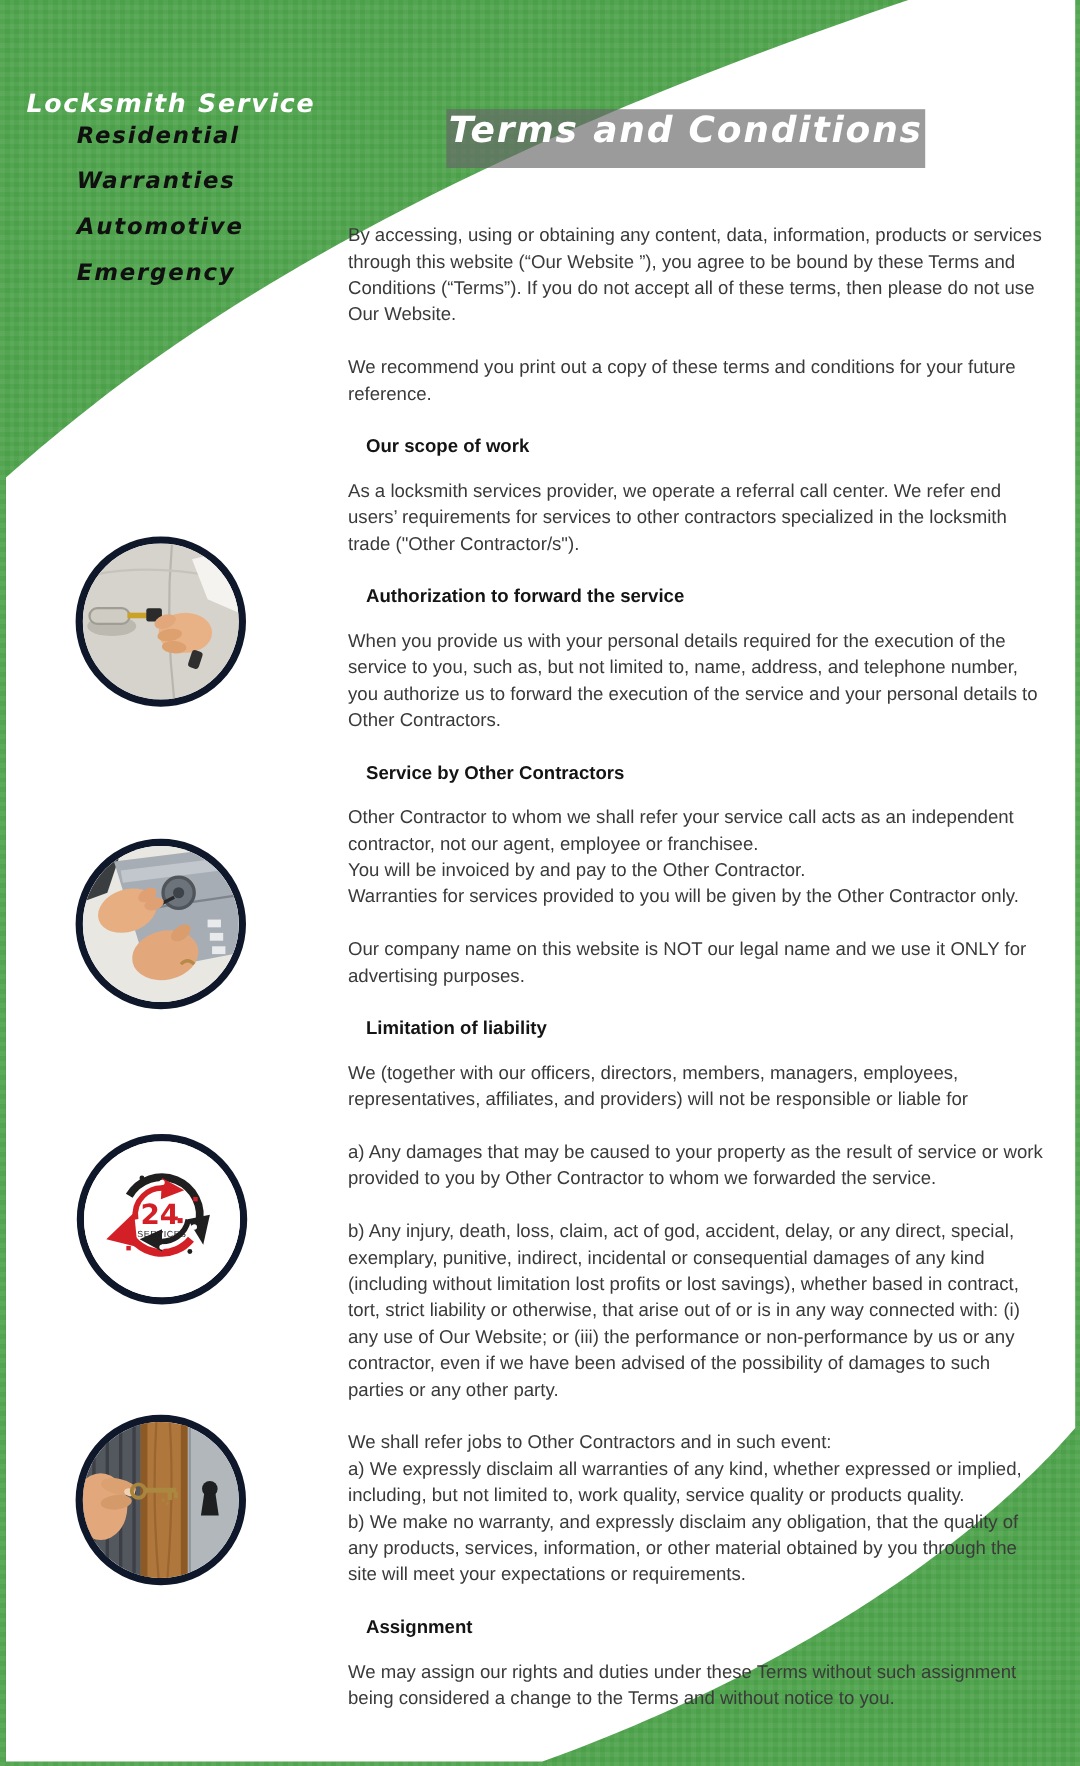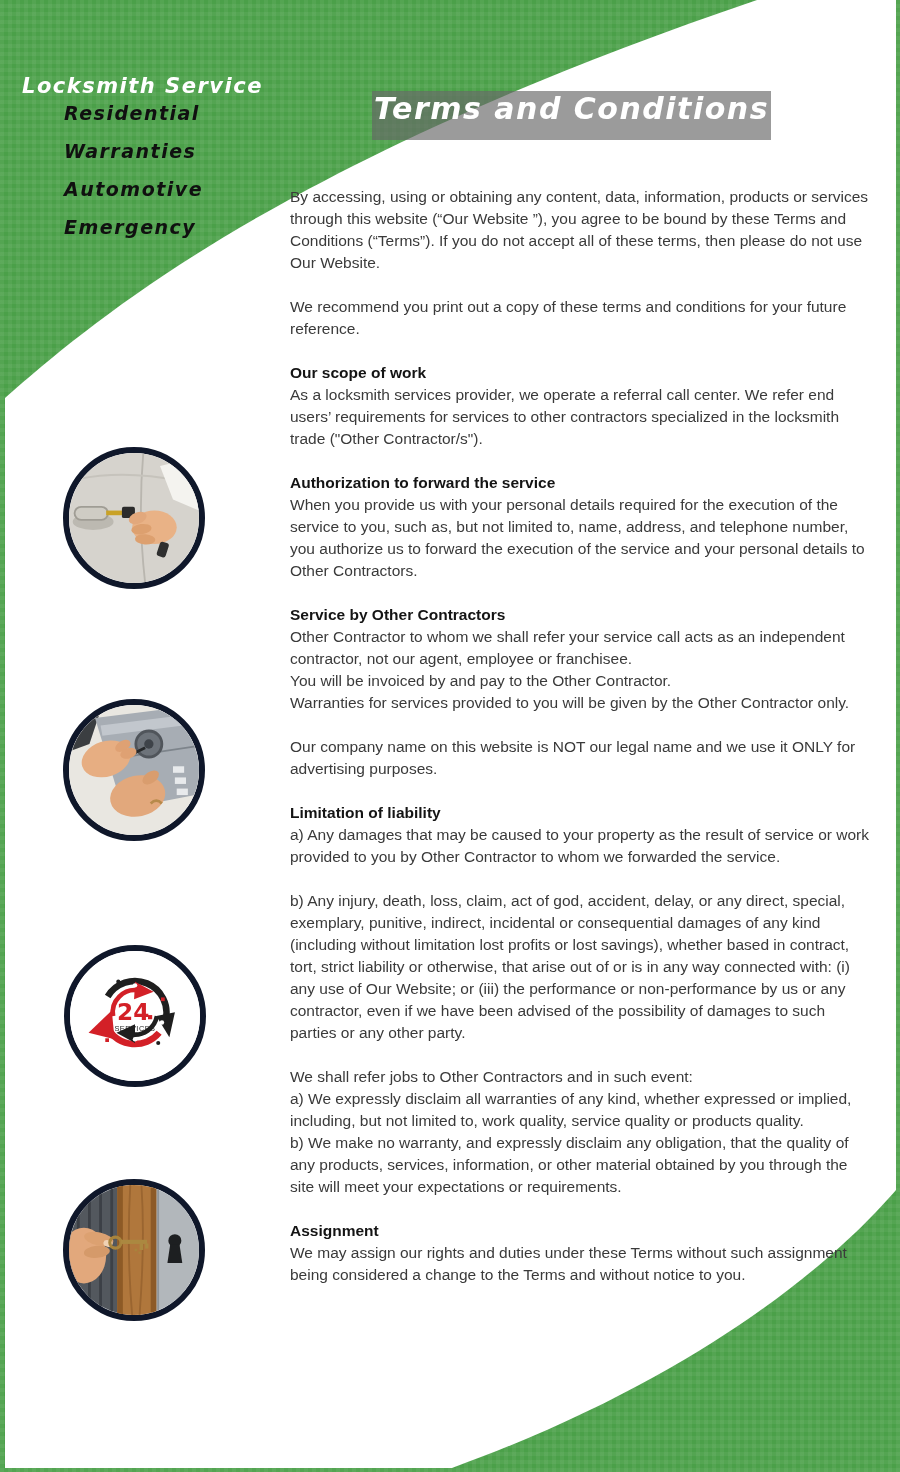--- a/index.html
+++ b/index.html
@@ -44,21 +44,21 @@
     font-weight:bold;font-style:italic;
     font-size:30px;color:#ffffff;letter-spacing:1.5px;
   }
 
   .doc{
     position:absolute;left:290px;top:186px;width:580px;
     font-size:15.5px;line-height:22px;color:#3a3a3a;
   }
   .doc p{margin:0 0 22px 0;white-space:pre-line;}
   .doc h3{
-    margin:0;font-size:15.5px;line-height:22px;
+    margin:15px;font-size:15.5px;line-height:22px;
     font-weight:bold;color:#141414;
   }
 
   .photo-circle{
     position:absolute;width:130px;height:130px;
     border:6px solid #0f172a;border-radius:50%;
     overflow:hidden;background:#ffffff;
     box-shadow:inset 0 0 0 3px #ffffff;
   }
   .photo-circle svg{display:block;width:130px;height:130px;}
@@ -196,20 +196,21 @@
       <p>When you provide us with your personal details required for the execution of the service to you, such as, but not limited to, name, address, and telephone number, you authorize us to forward the execution of the service and your personal details to Other Contractors.</p>
 
       <h3>Service by Other Contractors</h3>
       <p>Other Contractor to whom we shall refer your service call acts as an independent contractor, not our agent, employee or franchisee.
 You will be invoiced by and pay to the Other Contractor.
 Warranties for services provided to you will be given by the Other Contractor only.</p>
 
       <p>Our company name on this website is NOT our legal name and we use it ONLY for advertising purposes.</p>
 
       <h3>Limitation of liability</h3>
+      <p>We (together with our officers, directors, members, managers, employees, representatives, affiliates, and providers) will not be responsible or liable for</p>
 
       <p>a) Any damages that may be caused to your property as the result of service or work provided to you by Other Contractor to whom we forwarded the service.</p>
       <p>b) Any injury, death, loss, claim, act of god, accident, delay, or any direct, special, exemplary, punitive, indirect, incidental or consequential damages of any kind (including without limitation lost profits or lost savings), whether based in contract, tort, strict liability or otherwise, that arise out of or is in any way connected with: (i) any use of Our Website; or (iii) the performance or non-performance by us or any contractor, even if we have been advised of the possibility of damages to such parties or any other party.</p>
 
       <p>We shall refer jobs to Other Contractors and in such event:
 a) We expressly disclaim all warranties of any kind, whether expressed or implied, including, but not limited to, work quality, service quality or products quality.
 b) We make no warranty, and expressly disclaim any obligation, that the quality of any products, services, information, or other material obtained by you through the site will meet your expectations or requirements.</p>
 
       <h3>Assignment</h3>
       <p>We may assign our rights and duties under these Terms without such assignment being considered a change to the Terms and without notice to you.</p>

